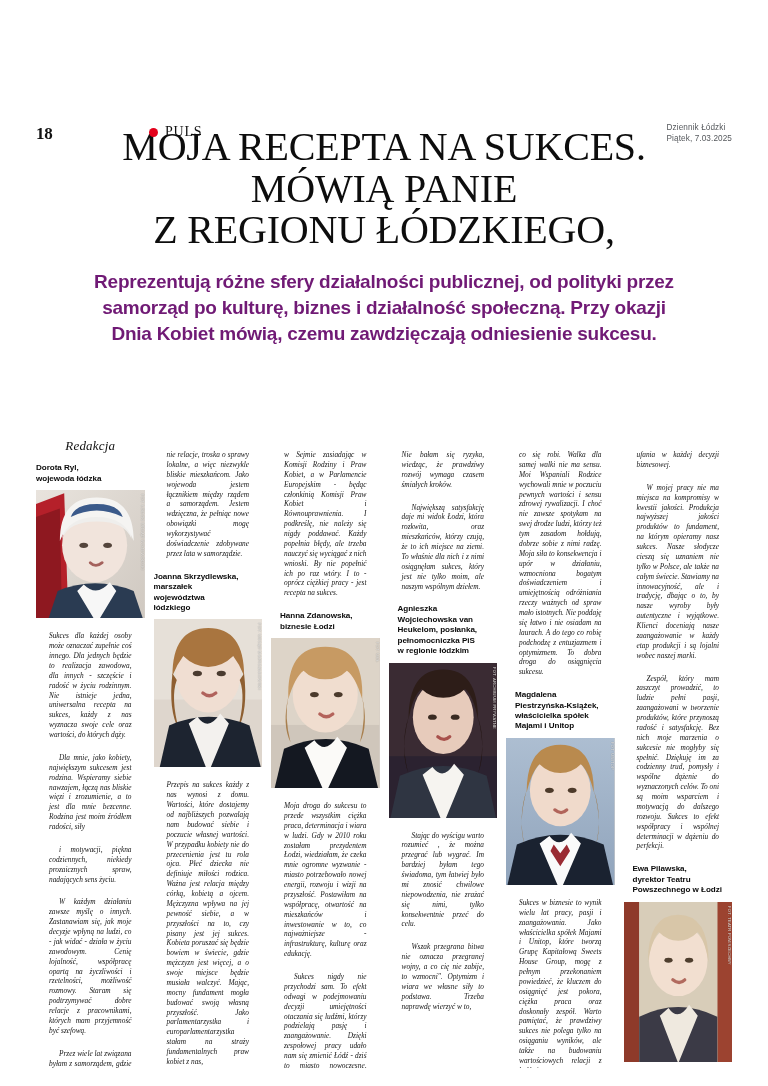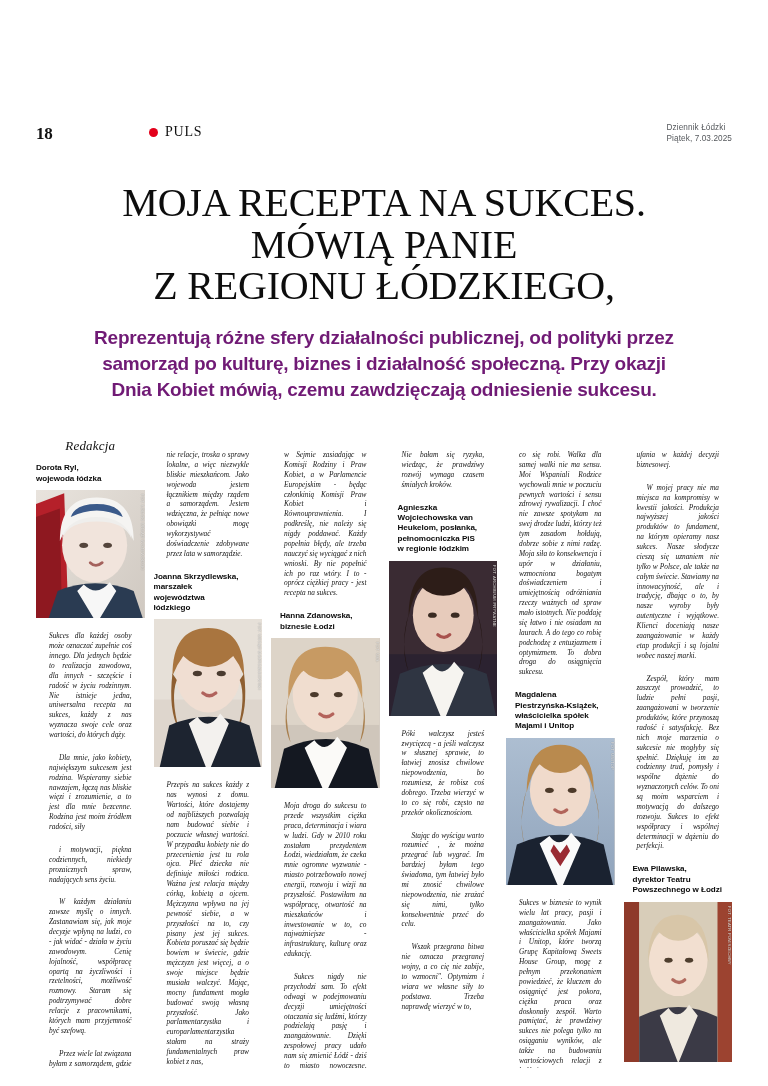--- a/index.html
+++ b/index.html
@@ -22,21 +22,21 @@
     position: relative;
     background: #ffffff;
     box-sizing: border-box;
     padding: 0 36px;
   }
 
   
   .masthead {
     position: relative;
     height: 52px;
-    padding-top: 118px;
+    padding-top: 62px;
     box-sizing: content-box;
   }
   .folio {
     position: absolute;
     left: 0;
     top: 124px;
     font-family: "Liberation Serif", serif;
     font-weight: bold;
     font-size: 17px;
     letter-spacing: -0.3px;
@@ -288,20 +288,21 @@
           <path d="M40 100 q10 14 21 -3 l9 10 l-20 43 l-19 -43 Z" fill="#fbfaf8"></path>
         </svg>
         <span class="credit">FOT. UMŁ</span>
       </div>
       <p class="noindent">Moja droga do sukcesu to przede wszystkim ciężka praca, determinacja i wiara w ludzi. Gdy w 2010 roku zostałam prezydentem Łodzi, wiedziałam, że czeka mnie ogromne wyzwanie - miasto potrzebowało nowej energii, rozwoju i wizji na przyszłość. Postawiłam na współpracę, otwartość na mieszkańców i inwestowanie w to, co najważniejsze - infrastrukturę, kulturę oraz edukację.</p>
       <p>Sukces nigdy nie przychodzi sam. To efekt odwagi w podejmowaniu decyzji umiejętności otaczania się ludźmi, którzy podzielają pasję i zaangażowanie. Dzięki zespołowej pracy udało nam się zmienić Łódź - dziś to miasto nowoczesne, dynamiczne i pełne możliwości.</p>
     </div>
 
     <div class="col">
       <p class="noindent">Nie bałam się ryzyka, wiedząc, że prawdziwy rozwój wymaga czasem śmiałych kroków.</p>
+      <p>Największą satysfakcję daje mi widok Łodzi, która rozkwita, oraz mieszkańców, którzy czują, że to ich miejsce na ziemi. To właśnie dla nich i z nimi osiągnęłam sukces, który jest nie tylko moim, ale naszym wspólnym dziełem.</p>
       <div class="byline indented">
         <div>Agnieszka</div>
         <div>Wojciechowska van</div>
         <div>Heukelom, posłanka,</div>
         <div>pełnomocniczka PiS</div>
         <div>w regionie łódzkim</div>
       </div>
       <div class="photo" style="height:155px">
         <svg viewBox="0 0 100 155" preserveAspectRatio="xMidYMid slice" aria-hidden="true">
           <rect width="100" height="155" fill="#2b2230"></rect>
@@ -311,21 +312,20 @@
           <path d="M18 56 q-8 32 0 52 q-8 -28 0 -52 Z" fill="#221411"></path>
           <path d="M82 56 q8 32 0 52 q8 -28 0 -52 Z" fill="#221411"></path>
           <ellipse cx="40" cy="56" rx="4" ry="2.4" fill="#3a2b22"></ellipse>
           <ellipse cx="61" cy="56" rx="4" ry="2.4" fill="#3a2b22"></ellipse>
           <path d="M45 74 q6 5 11 0" stroke="#a8514c" stroke-width="3" fill="none" stroke-linecap="round"></path>
           <path d="M10 110 q40 -18 80 0 L100 155 L0 155 Z" fill="#2f3542"></path>
           <path d="M40 102 q10 13 20 -3 l9 10 l-19 46 l-19 -46 Z" fill="#f6f4f0"></path>
         </svg>
         <span class="credit">FOT. ARCHIWUM PRYWATNE</span>
       </div>
-      <p class="noindent">Póki walczysz jesteś zwycięzcą - a jeśli walczysz w słusznej sprawie, to łatwiej znosisz chwilowe niepowodzenia, bo rozumiesz, że robisz coś dobrego. Trzeba wierzyć w to co się robi, często na przekór okolicznościom.</p>
       <p>Stając do wyścigu warto rozumieć , że można przegrać lub wygrać. Im bardziej byłam tego świadoma, tym łatwiej było mi znosić chwilowe niepowodzenia, nie zrażać się nimi, tylko konsekwentnie przeć do celu.</p>
       <p>Wszak przegrana bitwa nie oznacza przegranej wojny, a co cię nie zabije, to wzmocni". Optymizm i wiara we własne siły to podstawa. Trzeba naprawdę wierzyć w to,</p>
     </div>
 
     <div class="col">
       <p class="noindent">co się robi. Walka dla samej walki nie ma sensu. Moi Wspaniali Rodzice wychowali mnie w poczuciu pewnych wartości i sensu zdrowej rywalizacji. I choć nie zawsze spotykam na swej drodze ludzi, którzy też tym zasadom hołdują, dobrze sobie z nimi radzę. Moja siła to konsekwencja i upór w działaniu, wzmocniona bogatym doświadczeniem i umiejętnością odróżniania rzeczy ważnych od spraw mało istotnych. Nie poddaję się łatwo i nie osiadam na laurach. A do tego co robię podchodzę z entuzjazmem i optymizmem. To dobra droga do osiągnięcia sukcesu.</p>
       <div class="byline indented">
         <div>Magdalena</div>
         <div>Piestrzyńska-Książek,</div>
         <div>właścicielka spółek</div>

